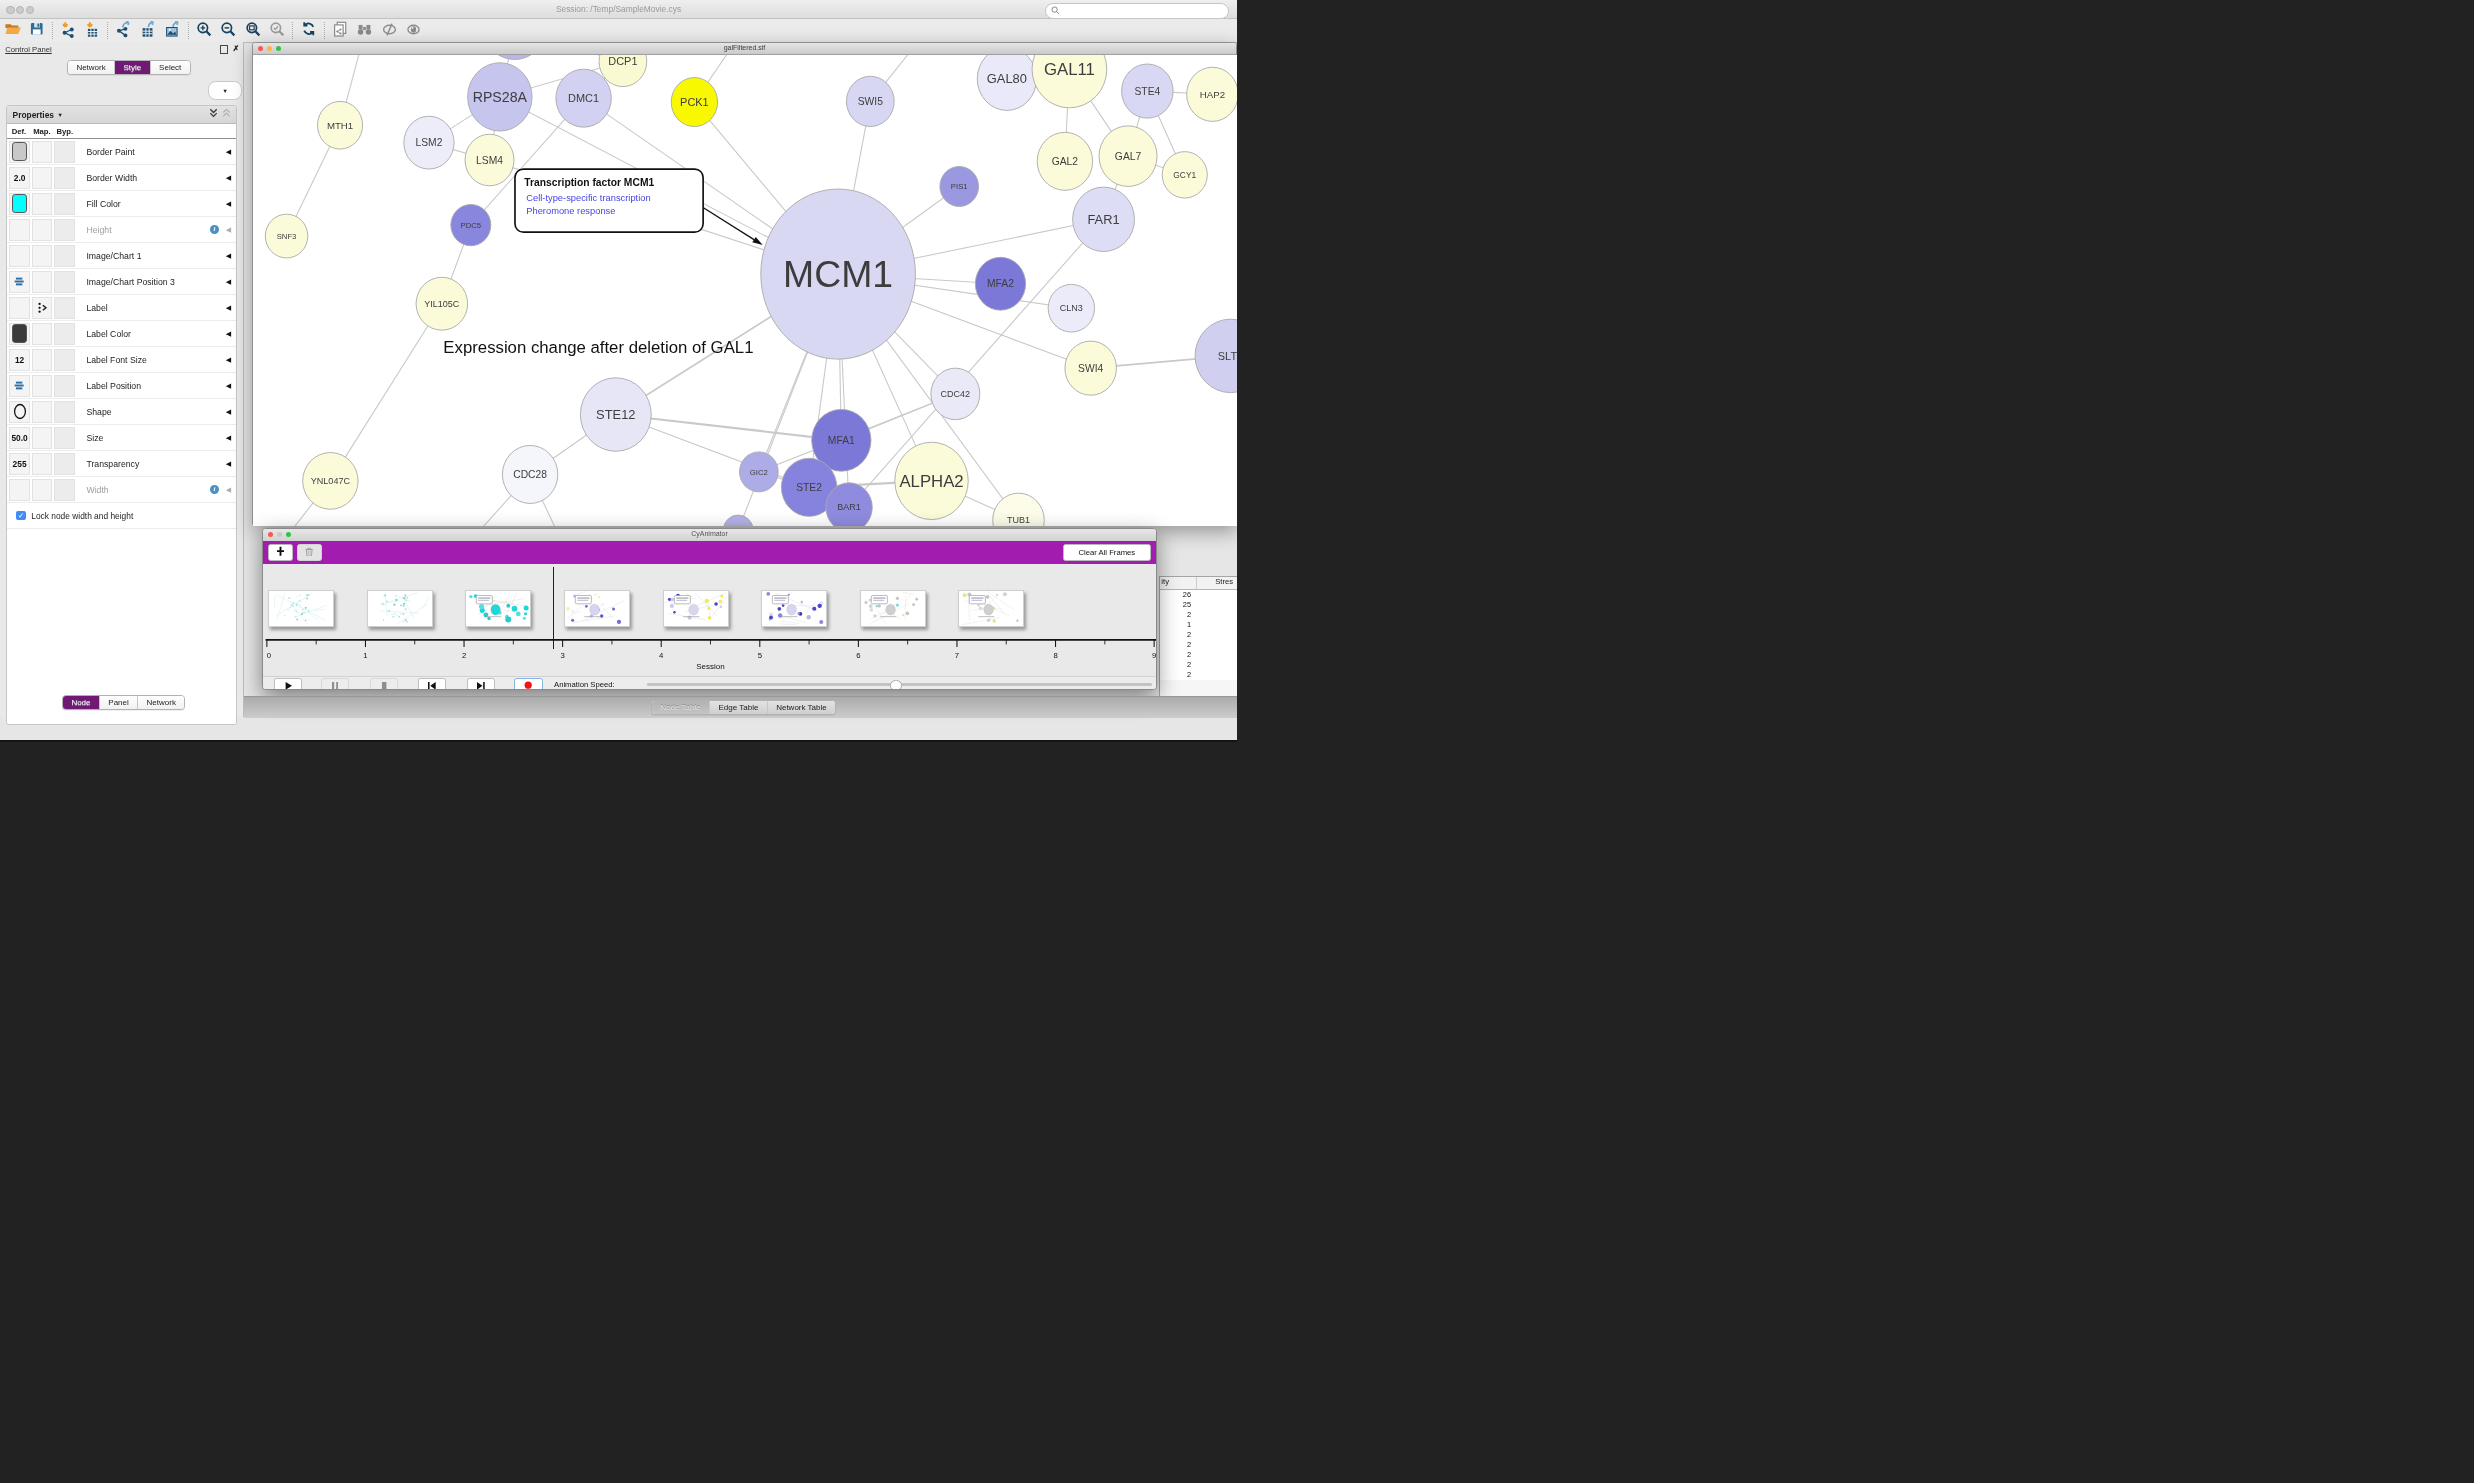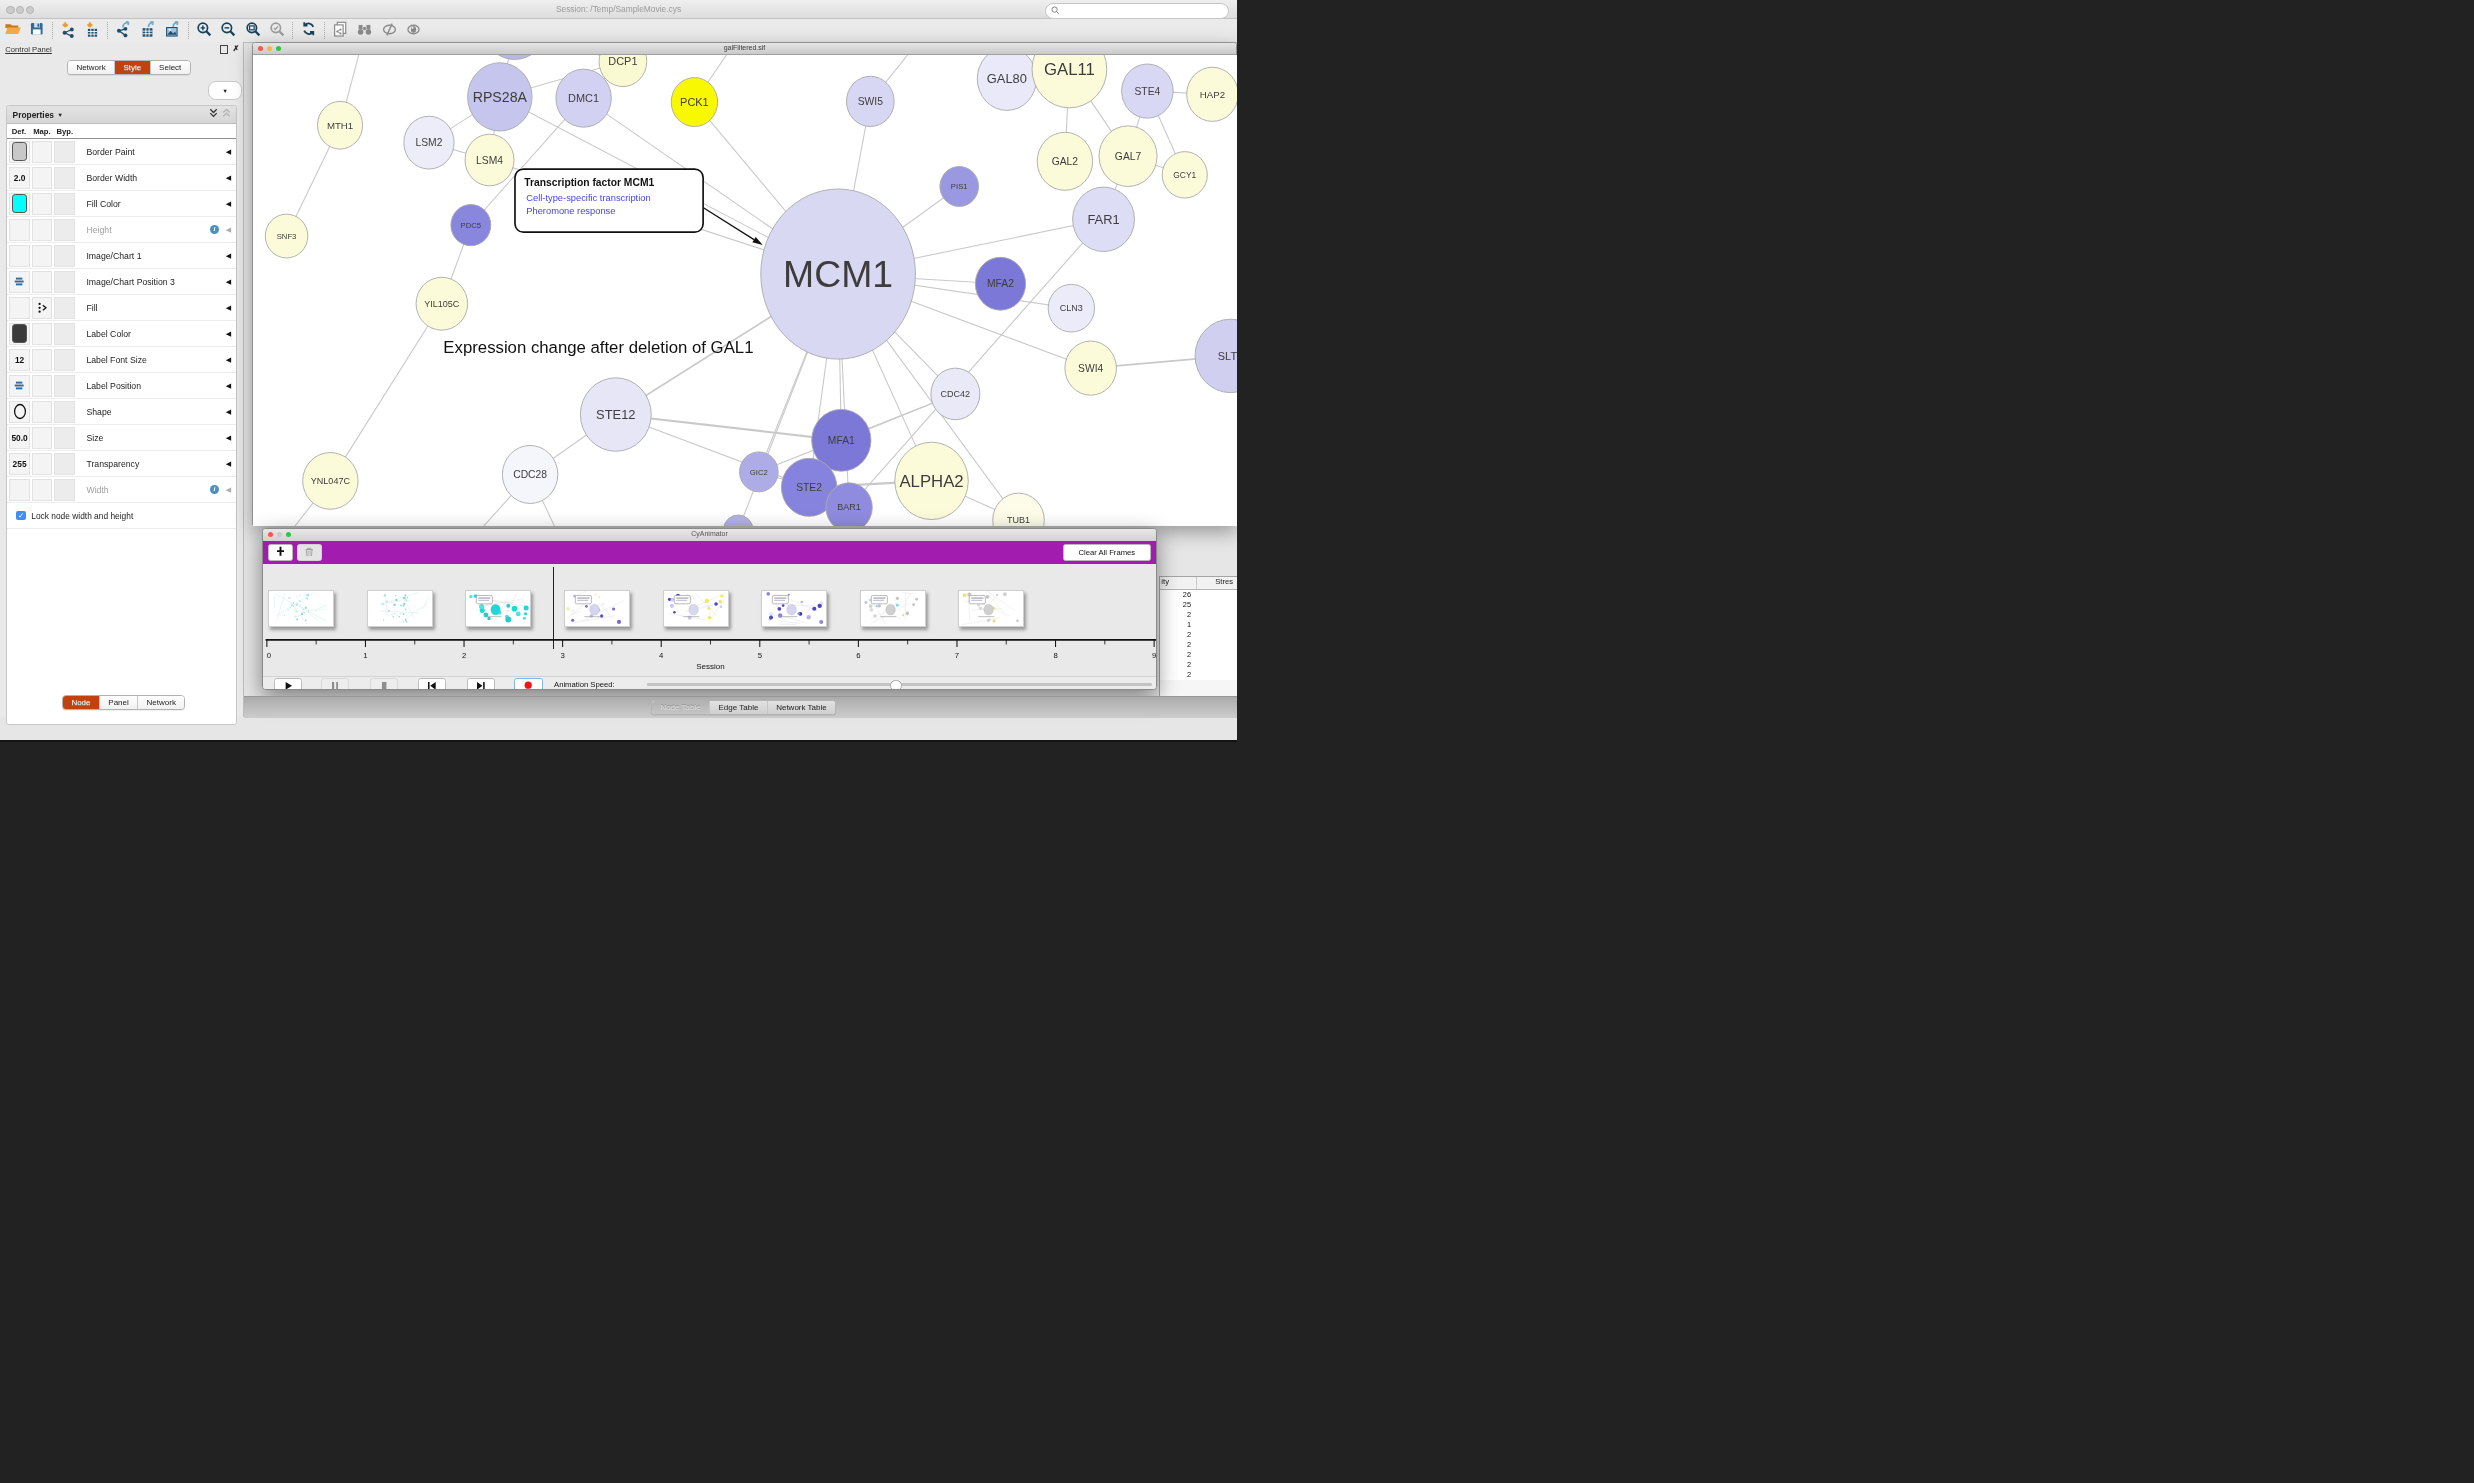--- a/index.html
+++ b/index.html
@@ -56,21 +56,21 @@
   #lockbox{width:9.7px;height:9.7px;background:#3f8ef3;border-radius:1.9px;margin-left:9px;color:#fff;
            font-size:7.7px;text-align:center;line-height:9.7px;}
   #locklabel{font-size:8.4px;color:#1d1d1d;margin-left:5.2px;}
   #cp-bottom-tabs{position:absolute;left:62px;top:653px;}
   
   .seg{display:flex;border:0.6px solid #b2b2b2;border-radius:3.9px;overflow:hidden;background:#fff;
        box-shadow:0 0.6px 0.6px rgba(0,0,0,0.12);width:max-content;}
   .seg .tab{padding:1.9px 8.4px;font-size:8px;color:#1c1c1c;background:linear-gradient(#fefefe,#f1f1f1);
             border-left:0.6px solid #c6c6c6;white-space:nowrap;}
   .seg .tab:first-child{border-left:none;}
-  .seg .tab.sel{background:#c2410c;color:#fafafa;text-shadow:0 0.6px 0.6px #909090;}
+  .seg .tab.sel{background:#701a75;color:#fafafa;text-shadow:0 0.6px 0.6px #909090;}
   .seg.dark .tab{background:linear-gradient(#e2e2e2,#cfcfcf);}
   .seg.dark .tab.sel{background:linear-gradient(#b2b2b2,#c4c4c4);color:#e0e0e0;text-shadow:0 -0.6px 0 #8a8a8a;}
   
   #netwin{position:absolute;left:252px;top:42px;width:985px;height:483px;background:#fff;border:0.6px solid #8f8f8f;
           border-radius:3.2px 3.2px 0 0;box-shadow:0 6.4px 19.3px rgba(0,0,0,0.35);box-sizing:border-box;}
   #net-titlebar{height:11px;background:linear-gradient(#e5e5e5,#cacaca);border-bottom:0.6px solid #9f9f9f;
                 border-radius:3.2px 3.2px 0 0;position:relative;}
   .wlight{position:absolute;top:2.6px;width:5.8px;height:5.8px;border-radius:50%;}
   #net-title{position:absolute;left:0;right:0;top:1.3px;text-align:center;font-size:7px;color:#3a3a3a;}
   #net-canvas{position:relative;width:984px;height:471px;overflow:hidden;background:#fff;}
@@ -379,21 +379,21 @@
             <div class="pcell"></div>
             <div class="pcell">
               <svg width="10.3" height="11.6" viewBox="0 0 16 18">
                 <circle cx="4" cy="3" r="1.8" fill="#111"></circle>
                 <circle cx="4" cy="9" r="1.8" fill="#111"></circle>
                 <circle cx="4" cy="15" r="1.8" fill="#111"></circle>
                 <path d="M9 5l5 4-5 4" stroke="#111" stroke-width="2" fill="none"></path>
               </svg>
             </div>
             <div class="pcell byp"></div>
-            <div class="plabel">Fill</div>
+            <div class="plabel">Label</div>
             <div class="parrow">◀</div>
           </div>
           <div class="prow">
             <div class="pcell">
               <div class="swatch" style="background: rgb(59, 59, 59);"></div>
             </div>
             <div class="pcell"></div>
             <div class="pcell byp"></div>
             <div class="plabel">Label Color</div>
             <div class="parrow">◀</div>

